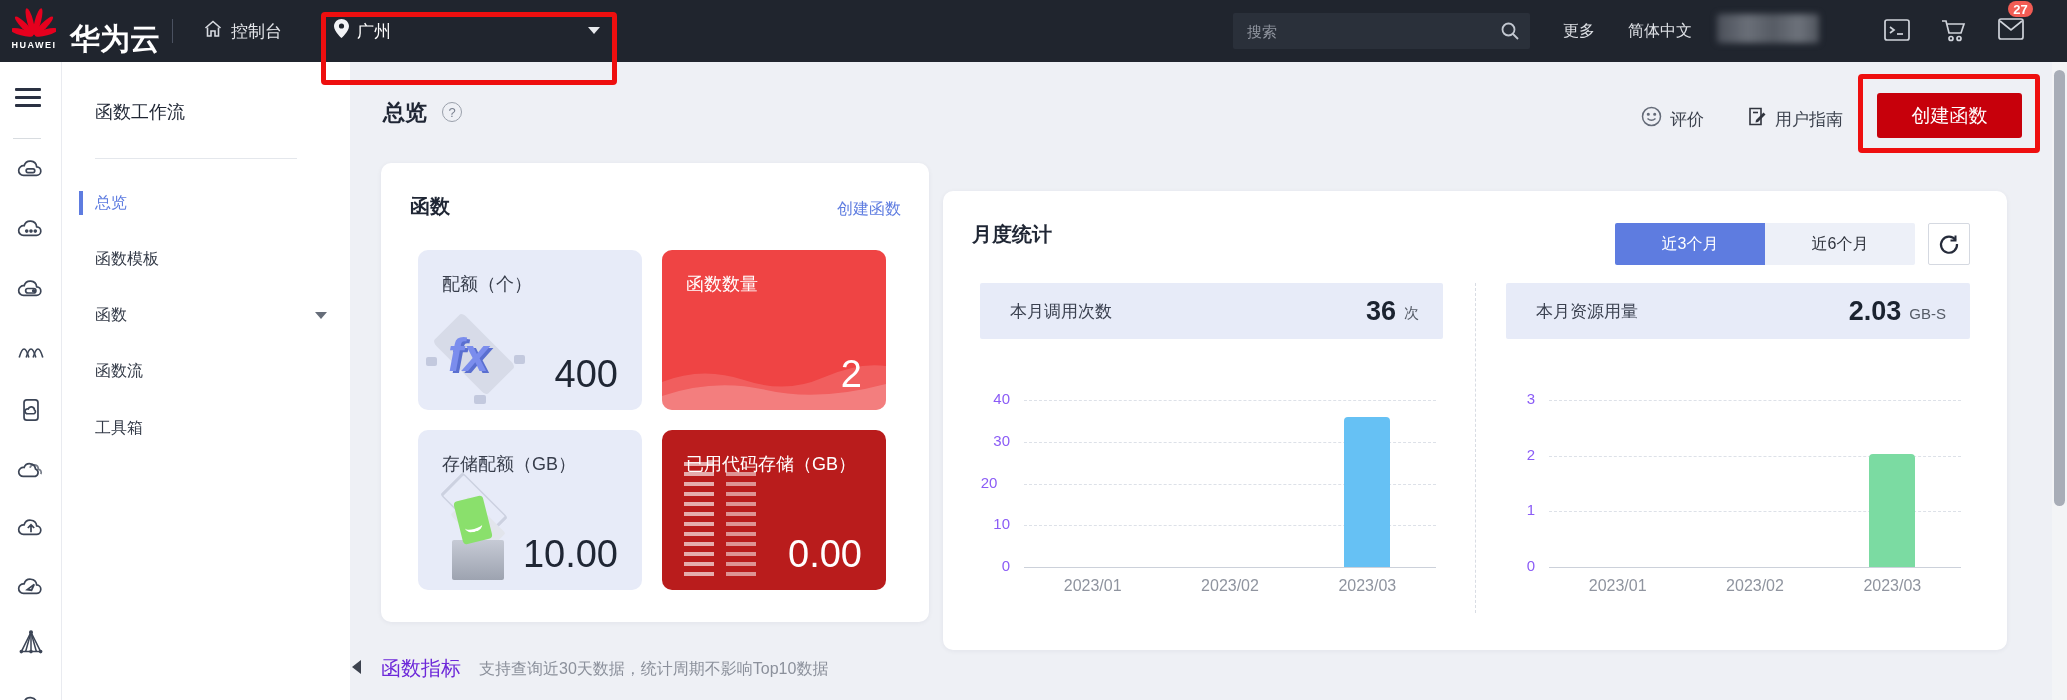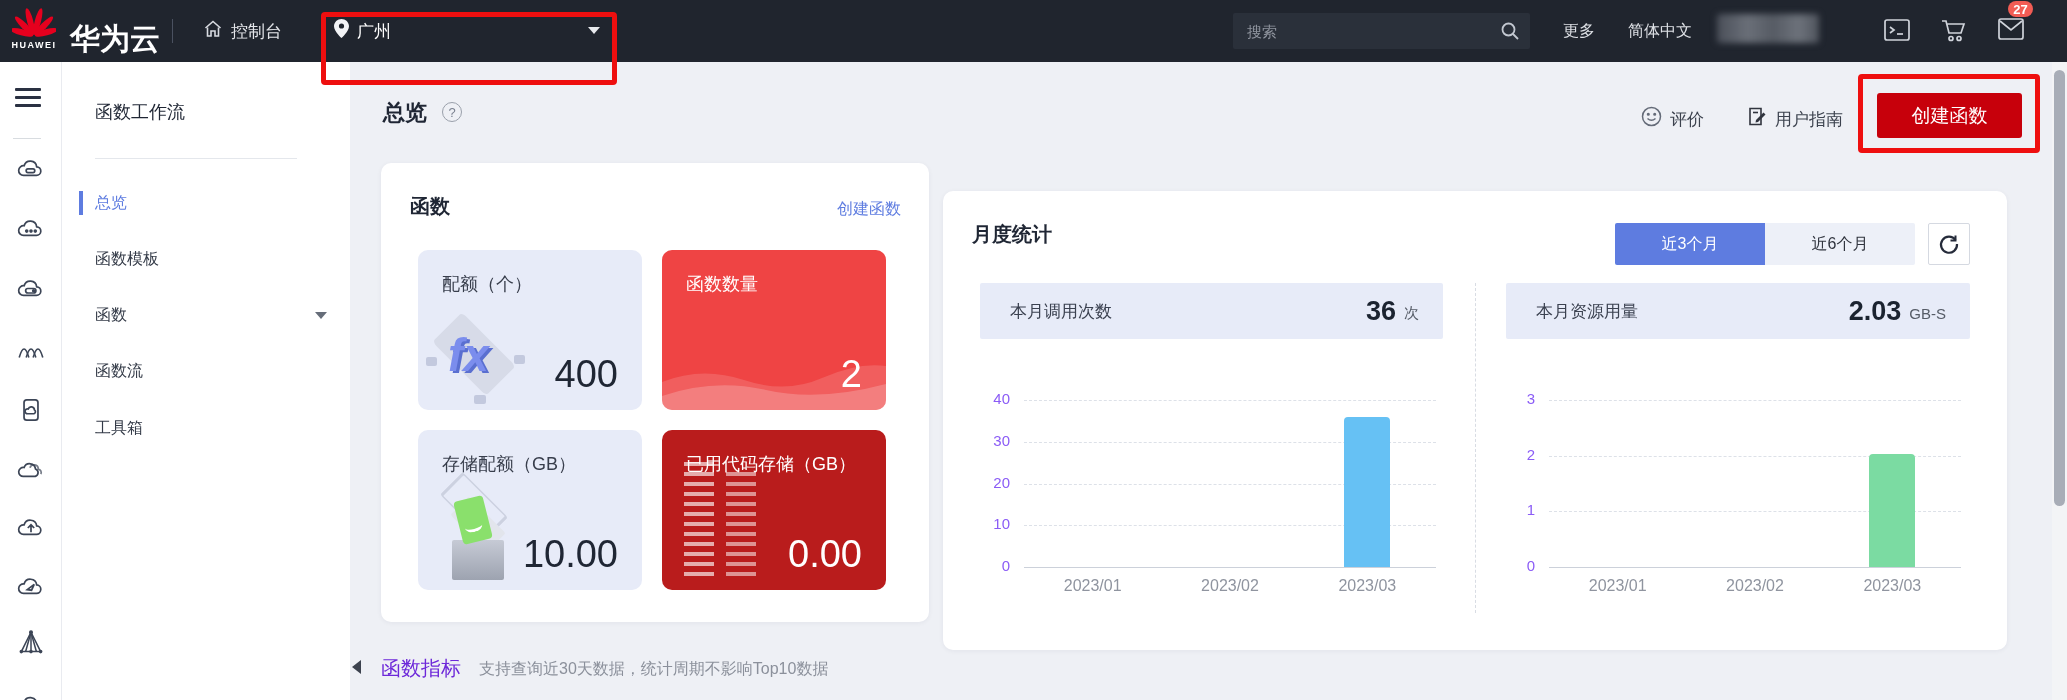--- a/index.html
+++ b/index.html
@@ -391,21 +391,21 @@
       <span class="stat-unit">GB-S</span>
     </div>
 
     <div class="v-dashed" style="height:330px"></div>
 
     <div class="chart c0">
         <div class="ytick" style="left: 0px; width: 42px; top: 191px;">0</div>
         <div class="gridline" style="left: 56px; top: 159.25px; width: 412px;"></div>
         <div class="ytick" style="left: 0px; width: 42px; top: 149.25px;">10</div>
         <div class="gridline" style="left: 56px; top: 117.5px; width: 412px;"></div>
-        <div class="ytick" style="left: 0px; width: 42px; top: 107.5px;">20</div>
+        <div class="ytick" style="left: 0px; width: 42px; top: 107.5px; text-align: center;">20</div>
         <div class="gridline" style="left: 56px; top: 75.75px; width: 412px;"></div>
         <div class="ytick" style="left: 0px; width: 42px; top: 65.75px;">30</div>
         <div class="gridline" style="left: 56px; top: 34px; width: 412px;"></div>
         <div class="ytick" style="left: 0px; width: 42px; top: 24px;">40</div>
         <div class="axisline" style="left: 56px; top: 201px; width: 412px;"></div>
         <div class="xtick" style="left: 64.6667px; top: 211px; width: 120px;">2023/01</div>
         <div class="xtick" style="left: 202px; top: 211px; width: 120px;">2023/02</div>
         <div class="xtick" style="left: 339.333px; top: 211px; width: 120px;">2023/03</div>
         <div class="bar" style="left: 376.333px; top: 50.7px; width: 46px; height: 150.3px; background: rgb(102, 193, 244);"></div>
       </div>

